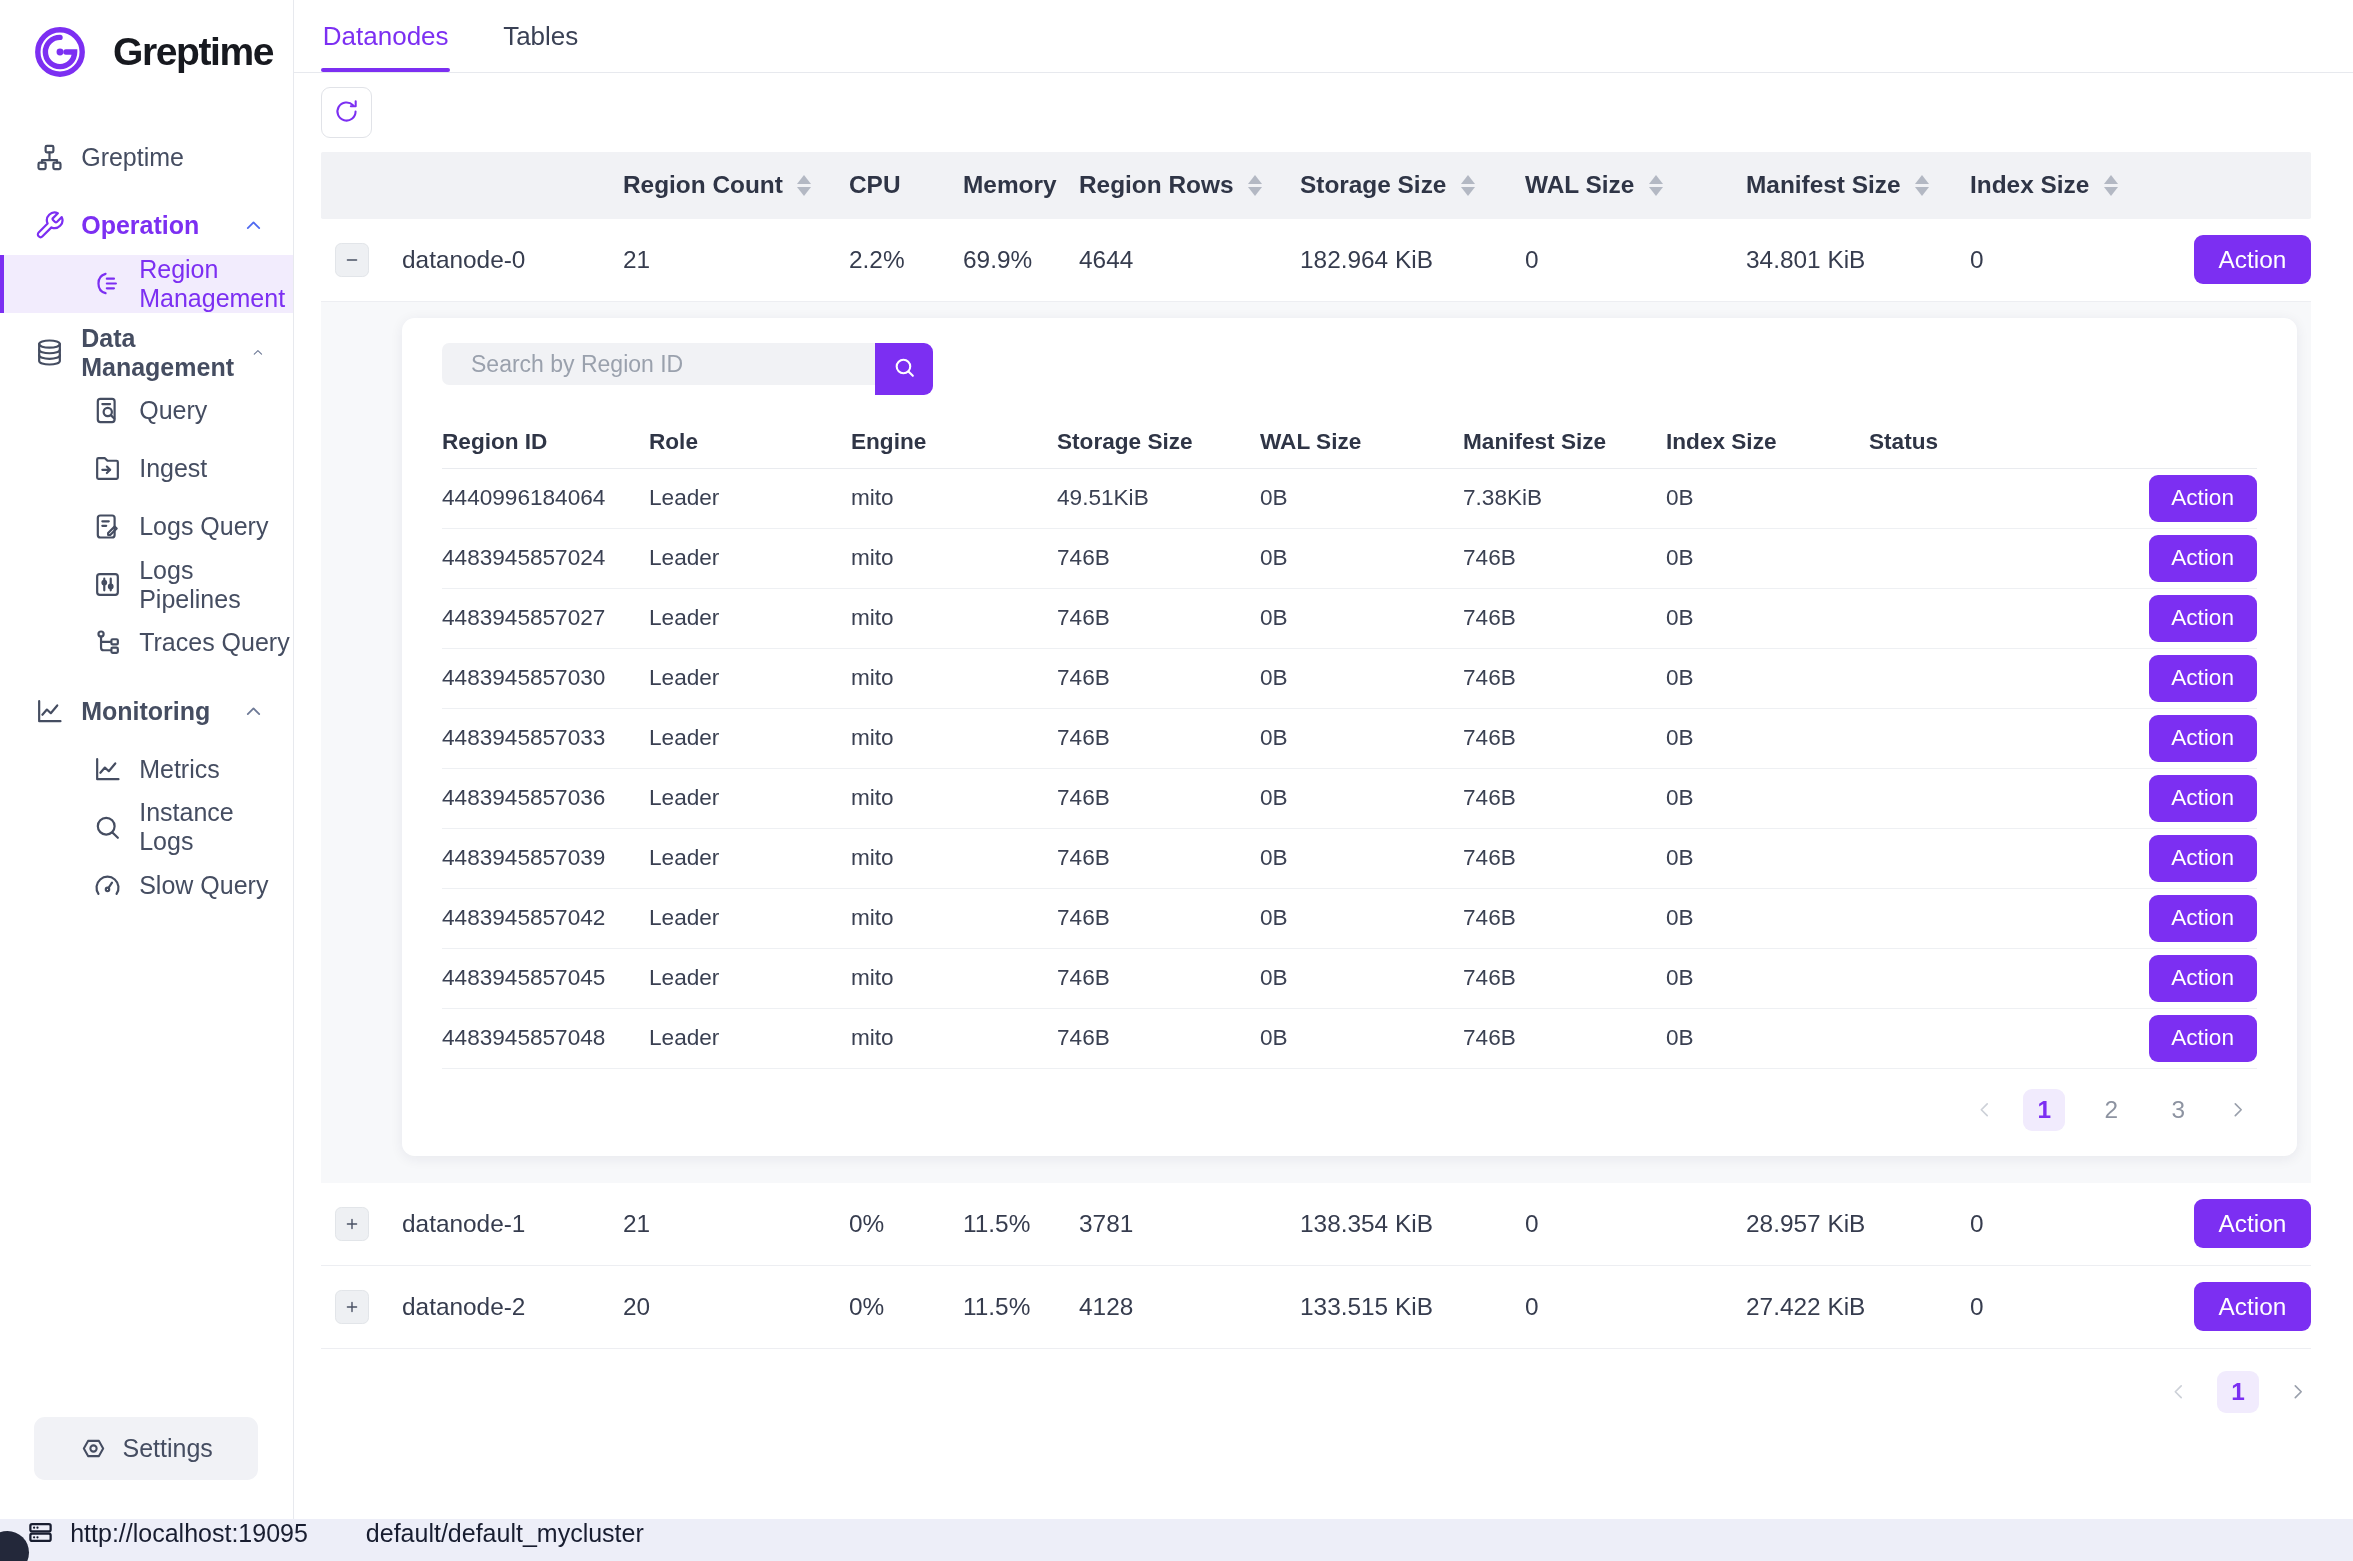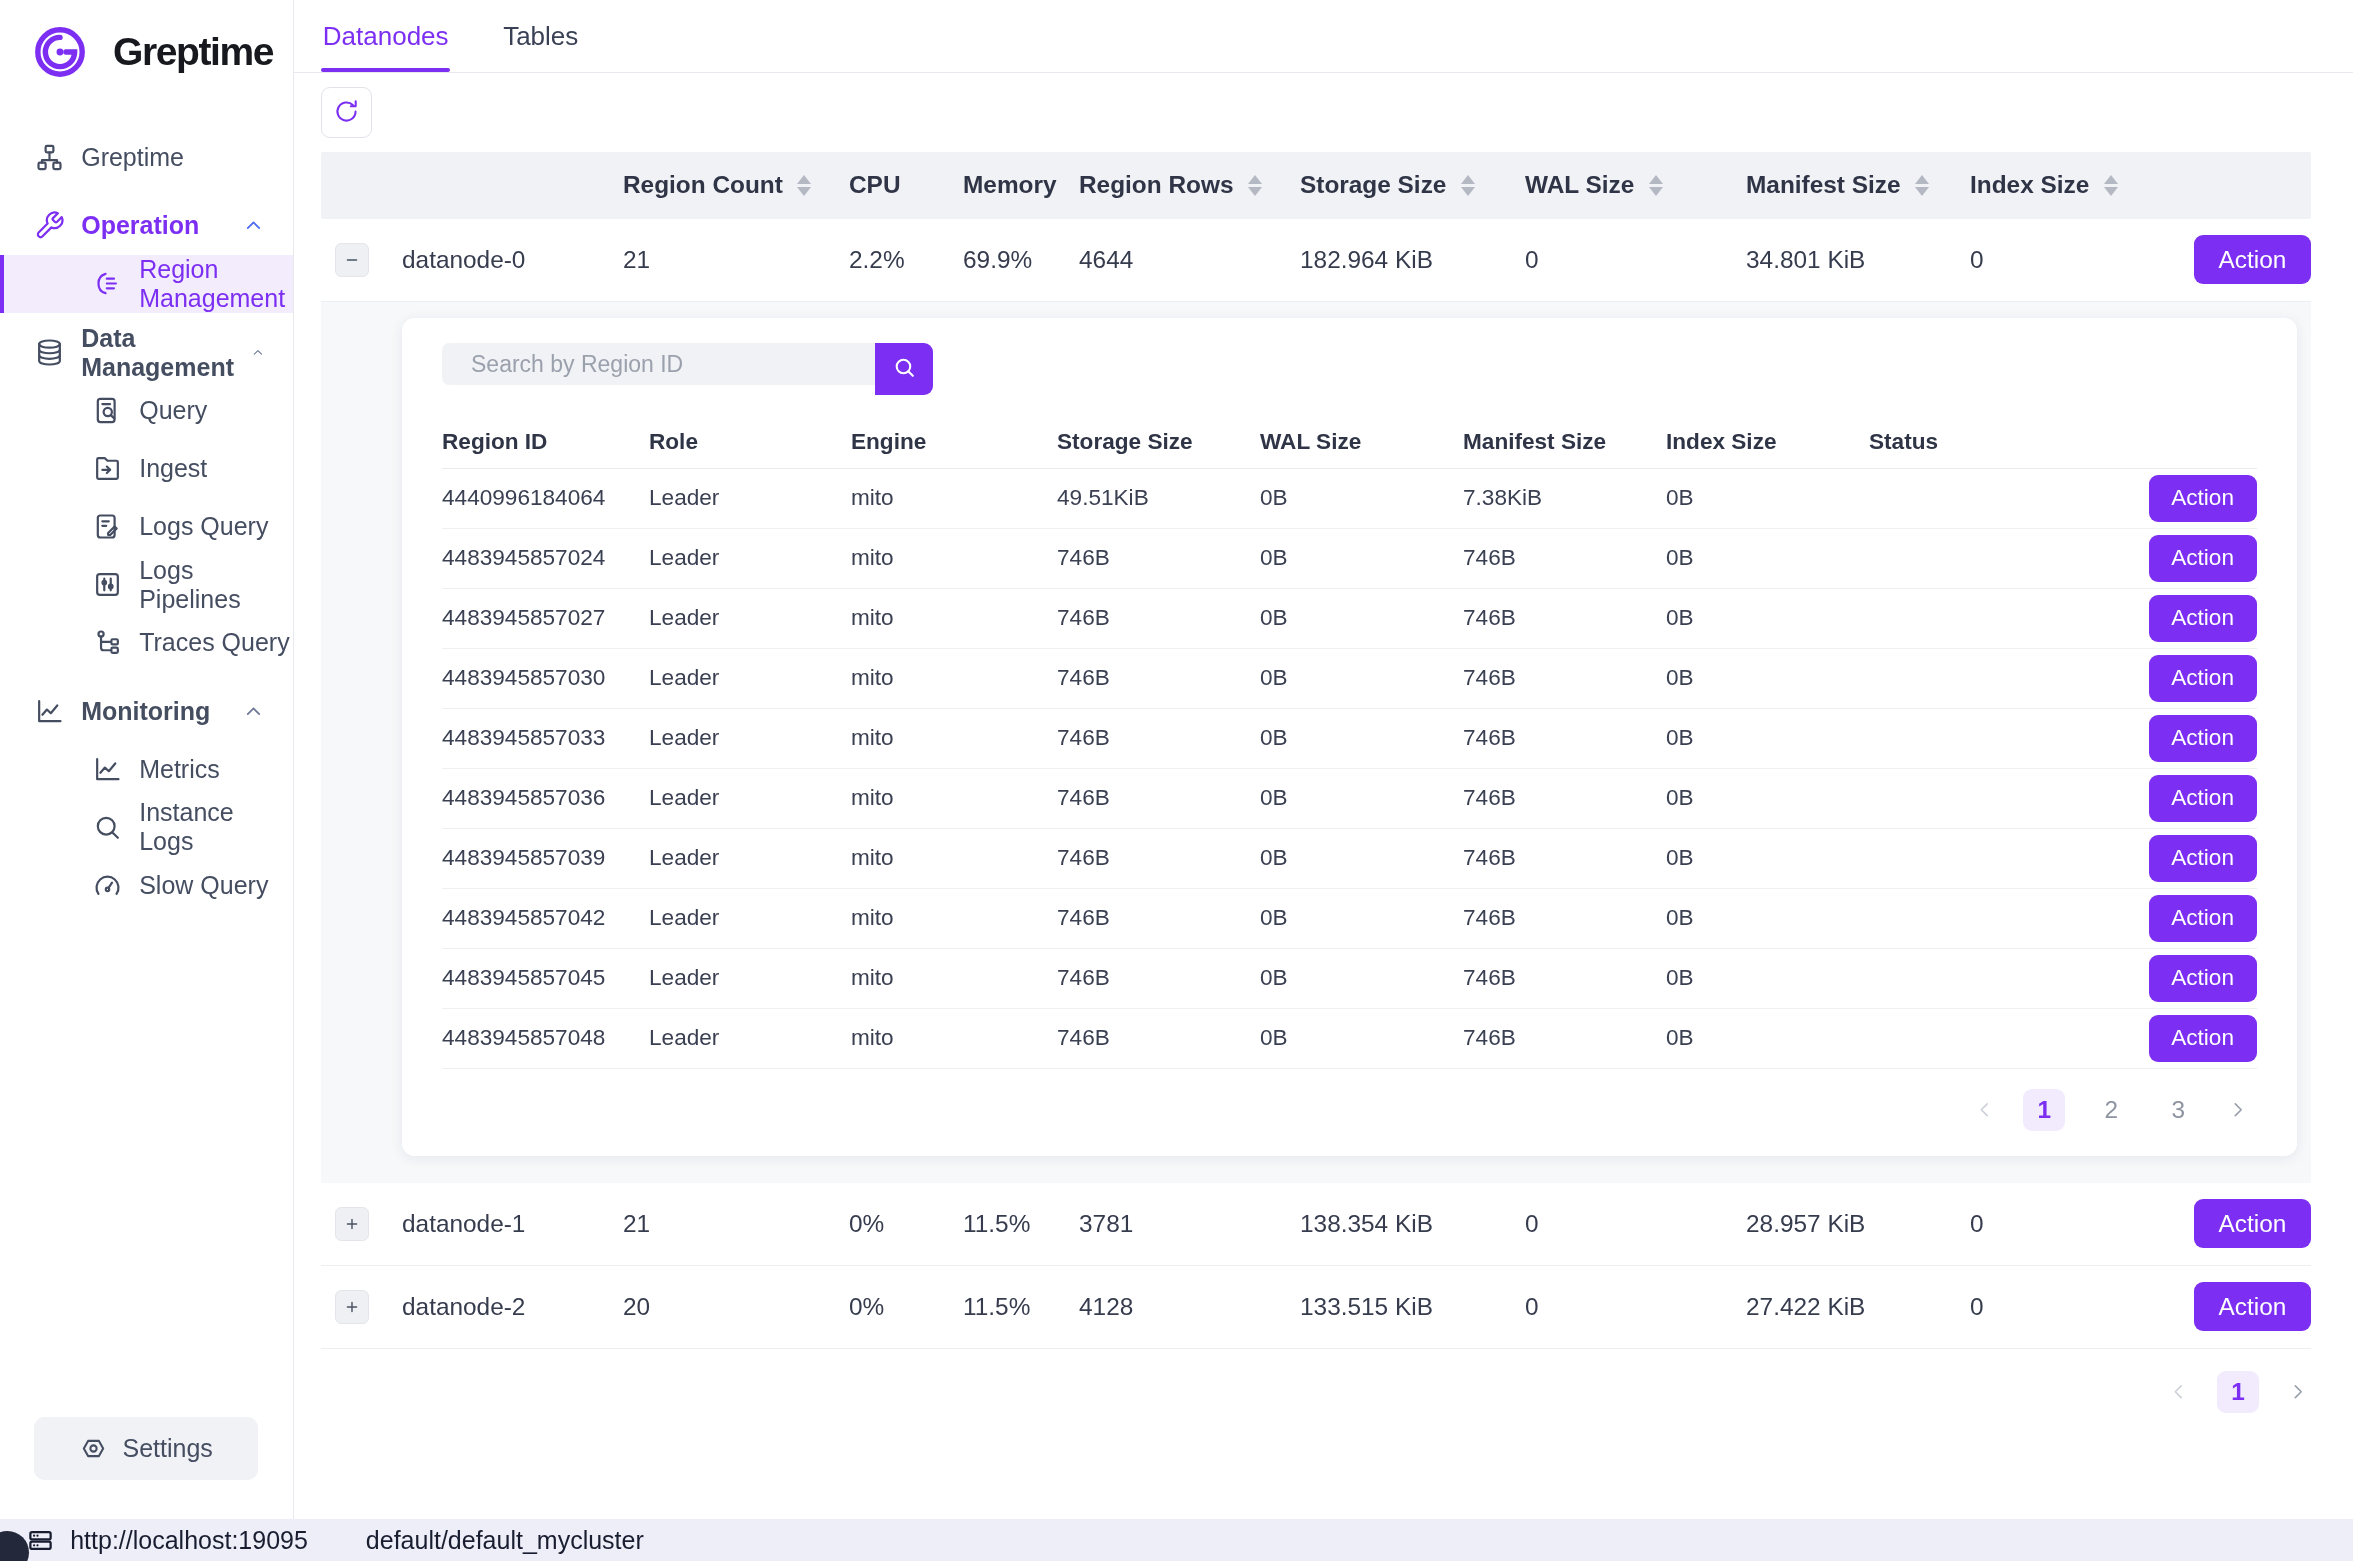--- a/index.html
+++ b/index.html
@@ -91,21 +91,21 @@
     display:flex; align-items:center; justify-content:center; cursor:pointer; }
   .page-chevron.disabled { color:#cdd1d8; }
   .page-chevron svg { width:23.5px; height:23.5px; }
   .page-num { min-width:42px; height:42px; background:none; border:none; font-family:inherit;
     display:flex; align-items:center; justify-content:center; font-size:24.4px; color:#8d93a1;
     border-radius:9px; cursor:pointer; padding:0 5.4px; }
   .page-num.active { background:#f1ebfd; color:#7c2ff2; font-weight:600; }
 
   
   .status-bar { position:absolute; left:0; bottom:0; width:2354px; height:42px; background:#edeef8;
-    display:flex; align-items:center; padding-left:27px; font-size:25px; font-weight:500; color:#181d30; }
+    display:flex; align-items:flex-start; padding-left:27px; font-size:25px; font-weight:500; color:#181d30; }
   .status-icon { width:27px; height:27px; margin-right:16.2px; display:flex; color:#181d30; }
   .status-icon svg { width:100%; height:100%; }
   .status-cluster { margin-left:58px; }
   .corner-dot { position:absolute; left:-14.4px; bottom:-12.6px; width:43px; height:43px; border-radius:50%;
     background:#23283a; }
 </style>
 </head>
 <body>
 
 <div class="layout">

